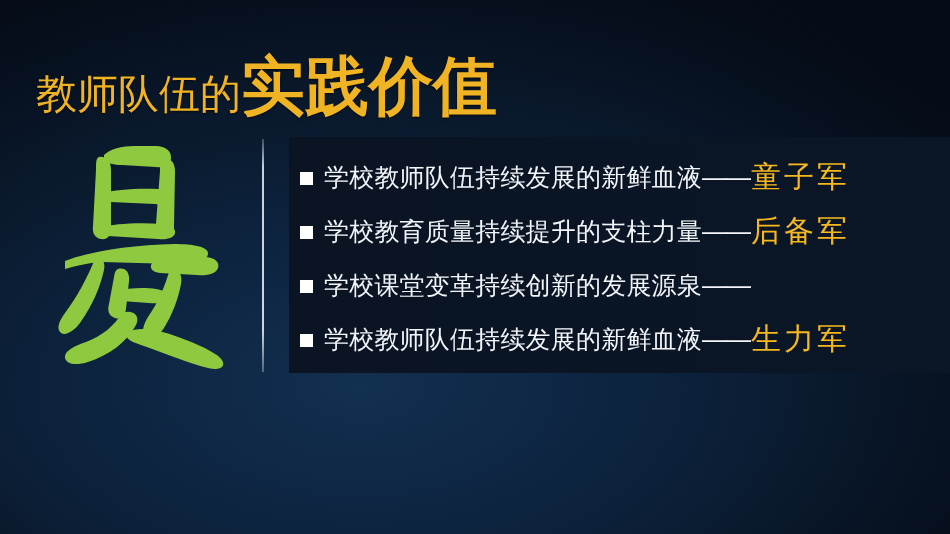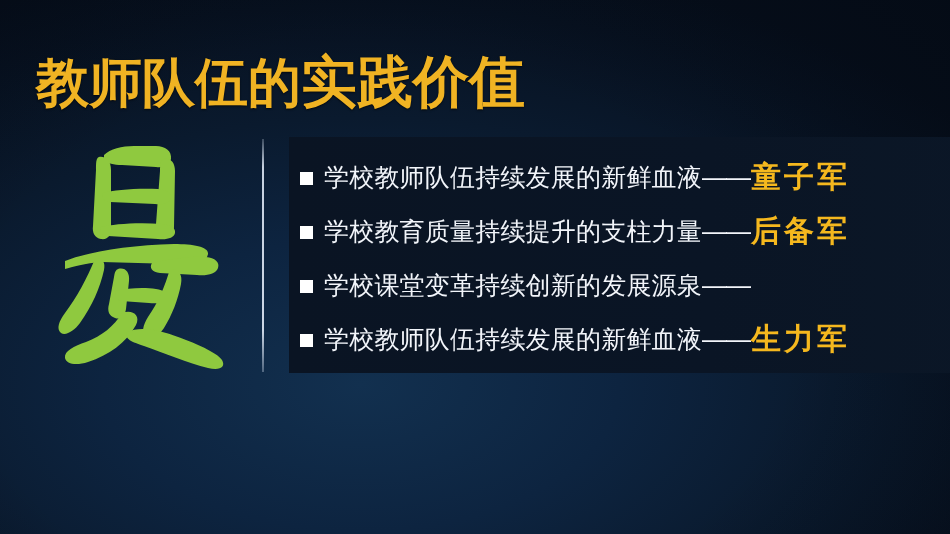--- a/index.html
+++ b/index.html
@@ -30,28 +30,28 @@
   #title {
     position: absolute;
     left: 36px;
     top: 33px;
     white-space: nowrap;
     line-height: 1;
     color: #f0b323;
     text-shadow: 0 1px 2px rgba(0,0,0,0.65);
   }
   #title .t-small {
-    font-size: 53px;
-    font-weight: bold;
+    font-size: 41px;
+    font-weight: normal;
     letter-spacing: 0px;
     vertical-align: baseline;
     text-align: center;
   }
   #title .t-large {
-    font-size: 56px;
+    font-size: 64px;
     font-weight: bold;
     letter-spacing: 0px;
     vertical-align: baseline;
   }
 
   
   #brush-char {
     position: absolute;
     left: 52px;
     top: 143px;
@@ -116,21 +116,21 @@
   }
   .bullet-dash {
     font-size: 25px;
     color: #f2f5fa;
     letter-spacing: -1px;
     line-height: 1;
   }
   .bullet-highlight {
     font-family: "Liberation Serif", "DejaVu Serif", serif;
     font-size: 30px;
-    font-weight: bold;
+    font-weight: normal;
     color: #f5b81e;
     letter-spacing: 3px;
     line-height: 1;
     margin-left: 1px;
   }
 </style>
 </head>
 <body>
 
 <div id="slide">

